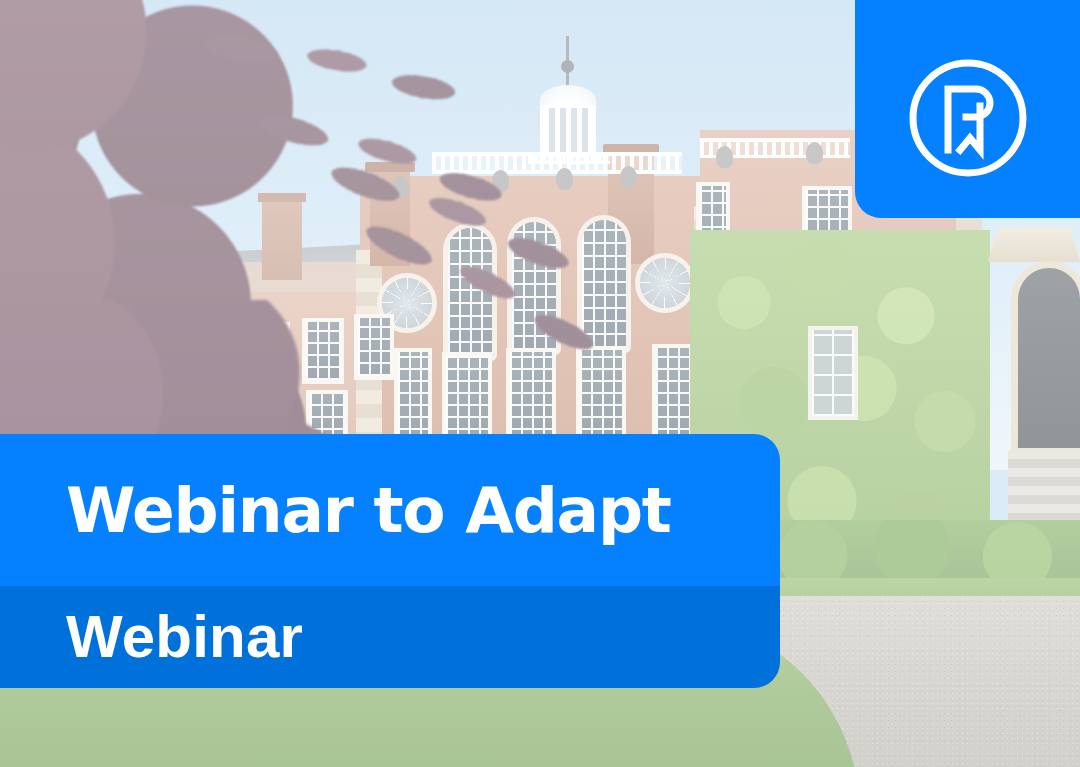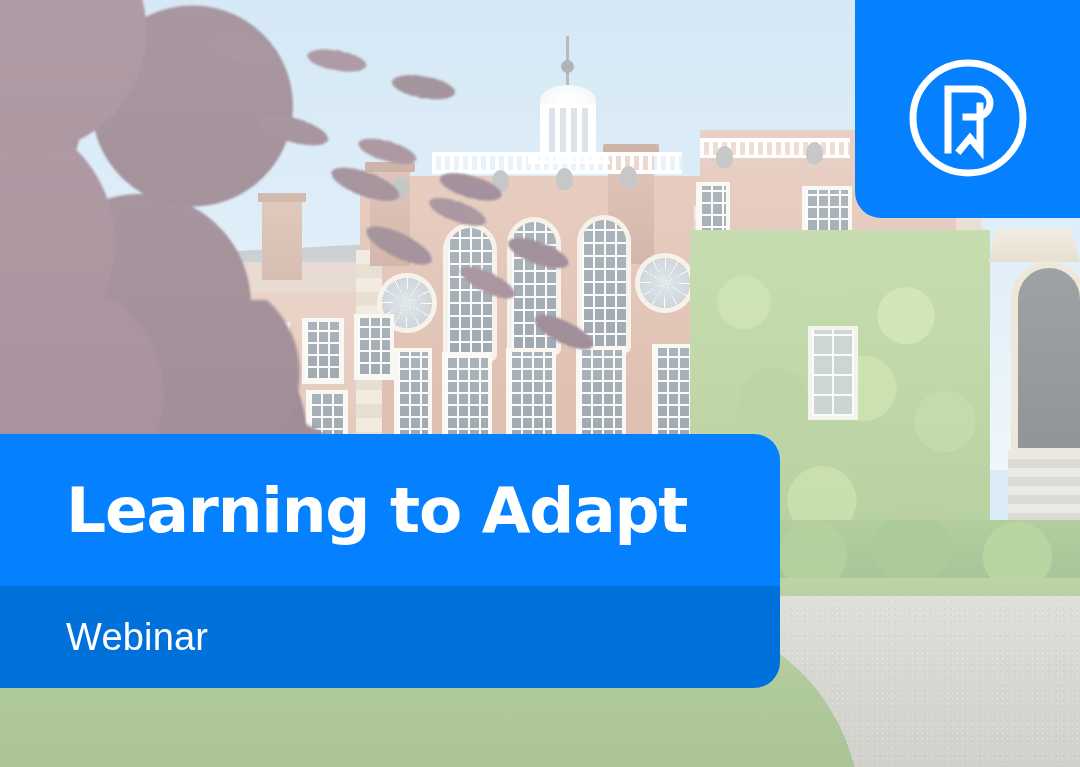--- a/index.html
+++ b/index.html
@@ -299,22 +299,22 @@
     font-weight:700;
     font-size:63px;
     letter-spacing:-1.2px;
     line-height:1;
     white-space:nowrap;
   }
   .sub-text{
     margin-left:96px;
     color:#ffffff;
     font-family:"Liberation Sans", sans-serif;
-    font-weight:400;
-    font-size:38px;
+    font-weight:700;
+    font-size:60px;
     letter-spacing:.2px;
     line-height:1;
     white-space:nowrap;
   }
 </style>
 </head>
 <body>
 
 <div class="canvas">
 
@@ -402,20 +402,20 @@
 
   <div class="logo-badge">
     <svg class="logo-mark" viewBox="0 0 128 128">
       <circle cx="64" cy="64" r="55" fill="none" stroke="#ffffff" stroke-width="7"></circle>
       <path d="M44 96 V35 H72 a14 14 0 0 1 0 28 H62
                M76 52 V96 L66 84 L56 96" fill="none" stroke="#ffffff" stroke-width="7" stroke-linecap="square" stroke-linejoin="miter"></path>
     </svg>
   </div>
 
   <div class="band-title">
-    <div class="title-text">Learning to Adapt</div>
+    <div class="title-text">Webinar to Adapt</div>
   </div>
 
   <div class="band-sub">
     <div class="sub-text">Webinar</div>
   </div>
 
 </div>
 
 </body></html>

